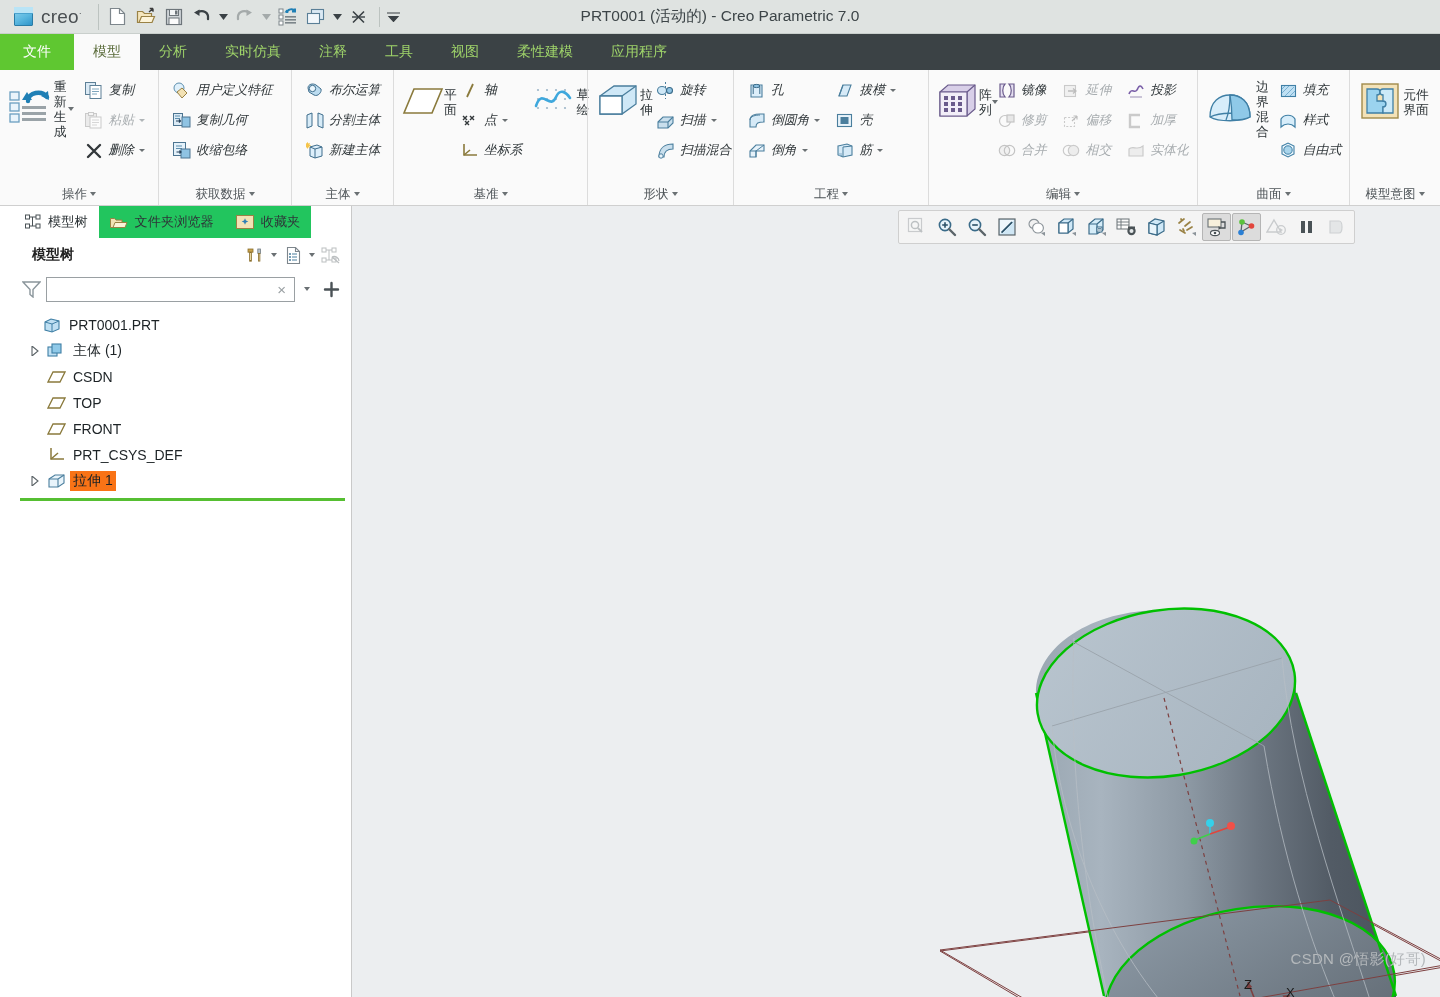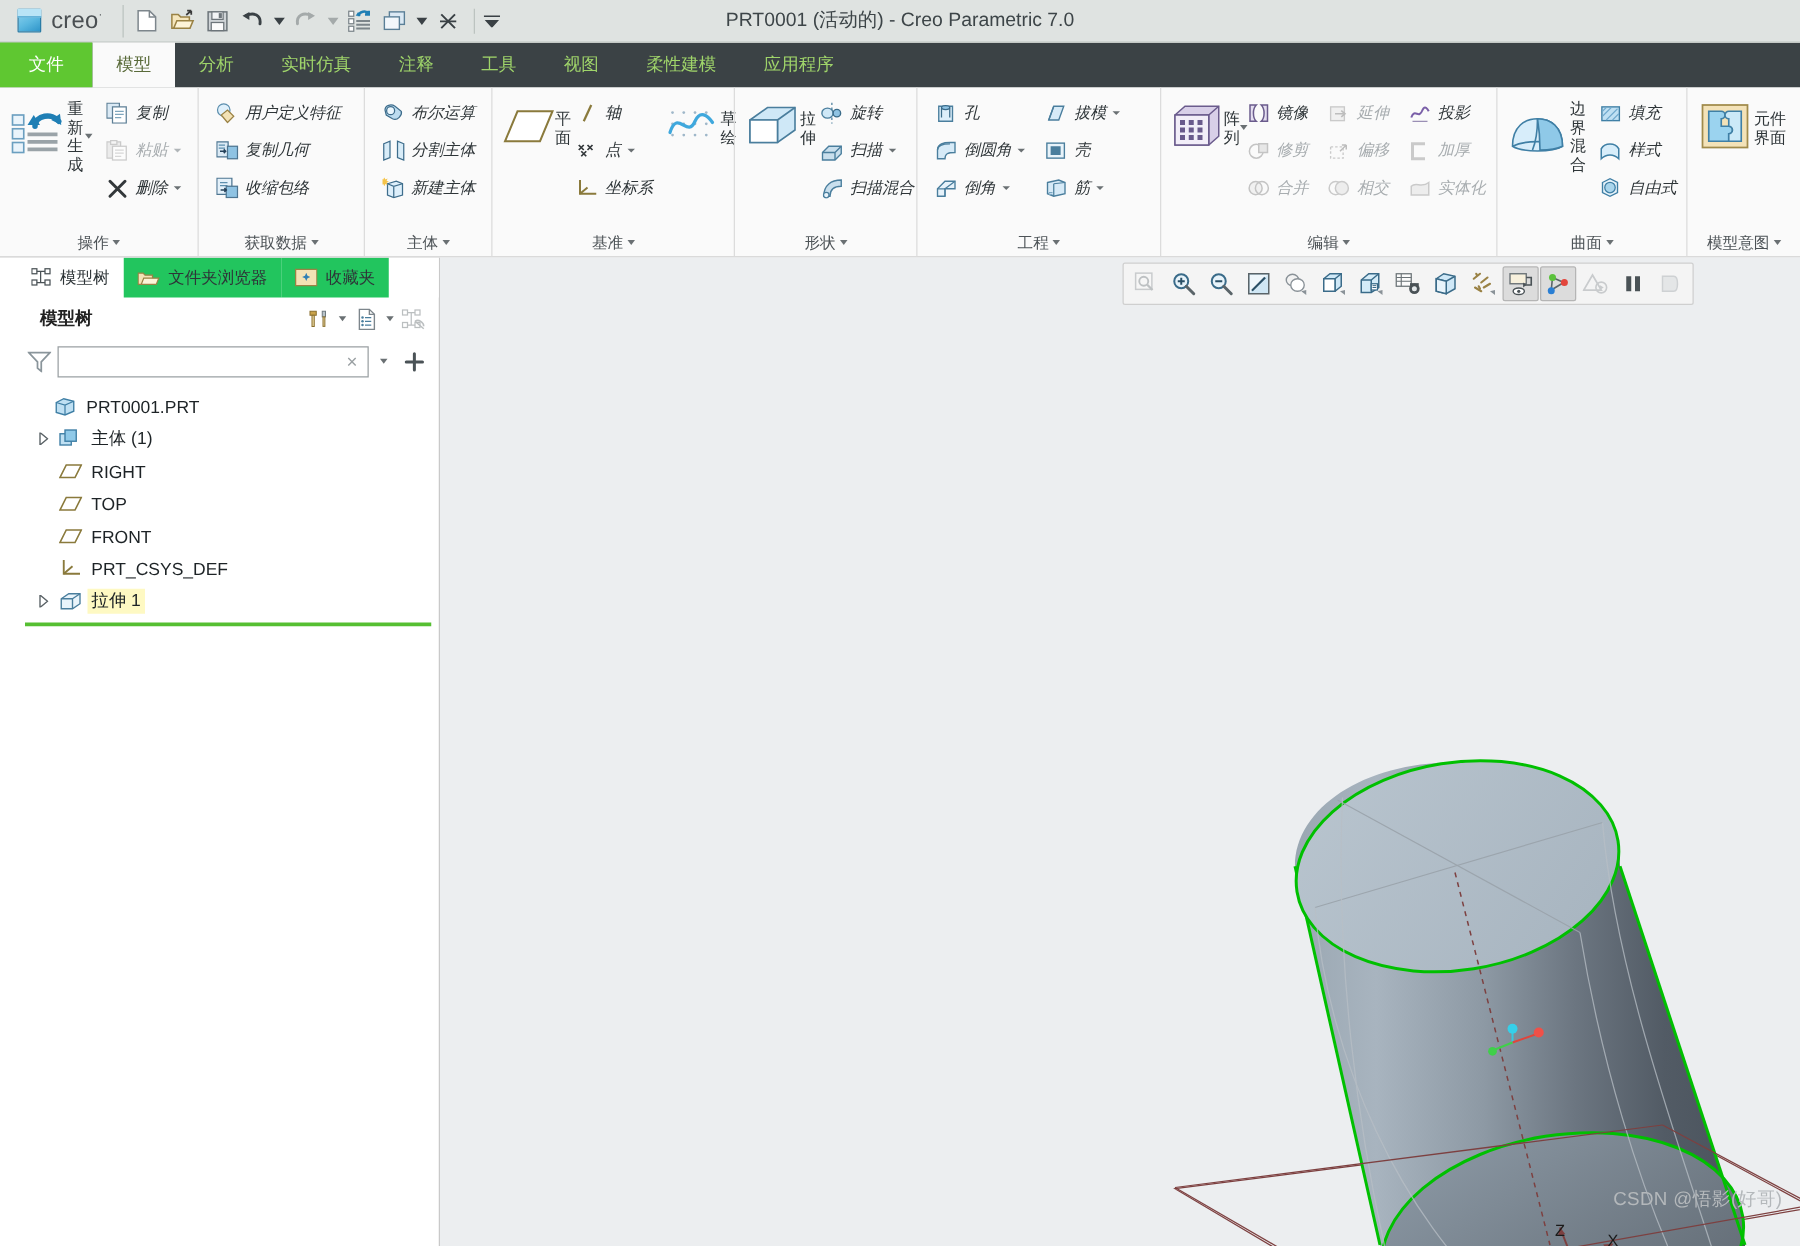--- a/index.html
+++ b/index.html
@@ -103,21 +103,21 @@
   .filter-input {
     flex:1; height:25px; border:1px solid #9aa0a3; background:#fff;
     display:flex; align-items:center; padding:0 4px 0 6px;
   }
   .filter-input input{ flex:1; border:0; outline:0; font-size:13px; font-family:inherit; background:transparent;}
   .treebody { flex:1; padding:6px 0 0 0; overflow:hidden; position:relative; }
   .trow { display:flex; align-items:center; height:26px; padding-left:8px; gap:4px; font-size:14px; color:#1d2326; cursor:default;}
   .trow .exp{ width:14px;height:14px;display:flex;align-items:center;justify-content:center;flex:0 0 14px;}
   .trow .ti{ width:20px;height:20px;display:flex;align-items:center;justify-content:center;flex:0 0 20px;}
   .trow .tl{ padding:1px 3px; }
-  .trow .tl.sel{ background:#fef9c3; }
+  .trow .tl.sel{ background:#f97316; }
   .green-line{ height:3px; background:#56bf32; margin:4px 6px 0 8px; }
 
   
   .viewport { flex:1; background:#eceef0; position:relative; overflow:hidden; }
   .gtoolbar {
     position:absolute; top:4px; left:546px; height:34px;
     background:#f4f4f4; border:1px solid #cfcfcf; border-radius:2px;
     display:flex; align-items:center; padding:0 3px; gap:1px;
   }
   .gbtn { width:29px;height:28px;display:flex;align-items:center;justify-content:center;cursor:default;border:1px solid transparent;border-radius:2px;}
@@ -886,21 +886,21 @@
         </span>
         <span class="tl">主体 (1)</span>
       </div>
 
       <div class="trow" style="padding-left:34px">
         <span class="ti">
           <svg width="19" height="14" viewBox="0 0 19 14">
               <path d="M6 2 L18 2 L13 12 L1 12z" fill="none" stroke="#8a7a3c" stroke-width="1.3"></path>
             </svg>
         </span>
-        <span class="tl">RIGHT</span>
+        <span class="tl">CSDN</span>
       </div>
 
       <div class="trow" style="padding-left:34px">
         <span class="ti">
           <svg width="19" height="14" viewBox="0 0 19 14">
               <path d="M6 2 L18 2 L13 12 L1 12z" fill="none" stroke="#8a7a3c" stroke-width="1.3"></path>
             </svg>
         </span>
         <span class="tl">TOP</span>
       </div>

